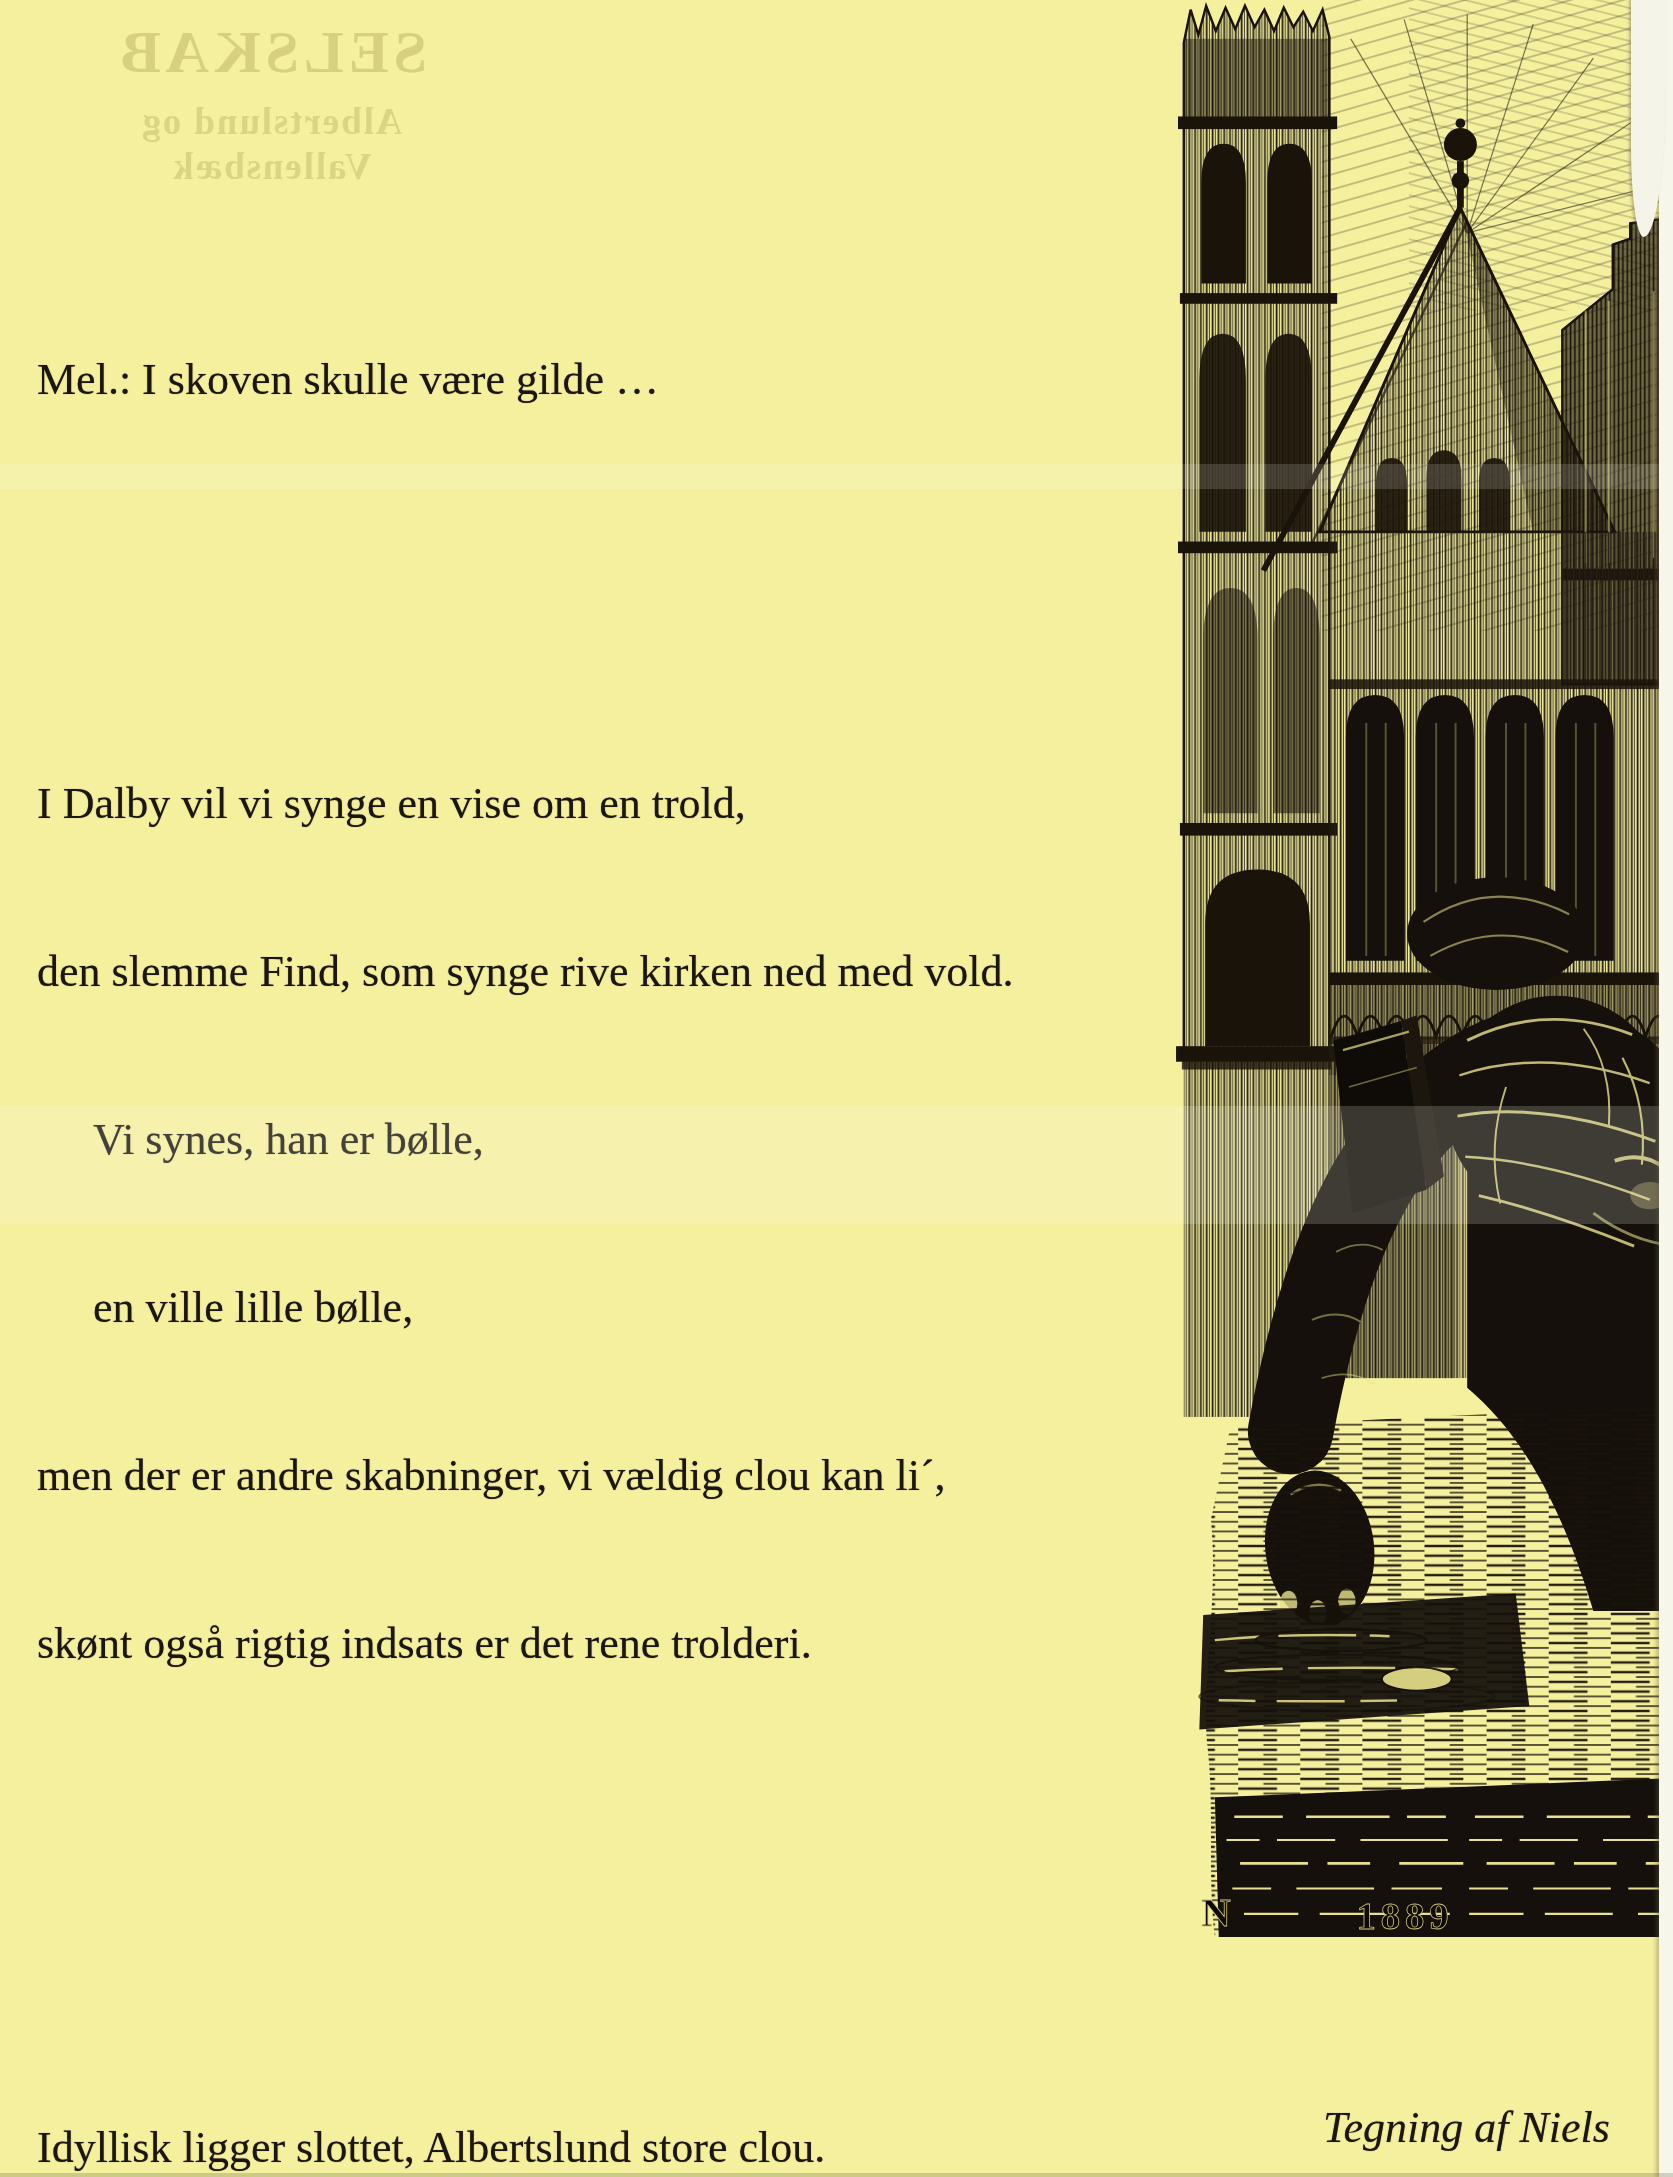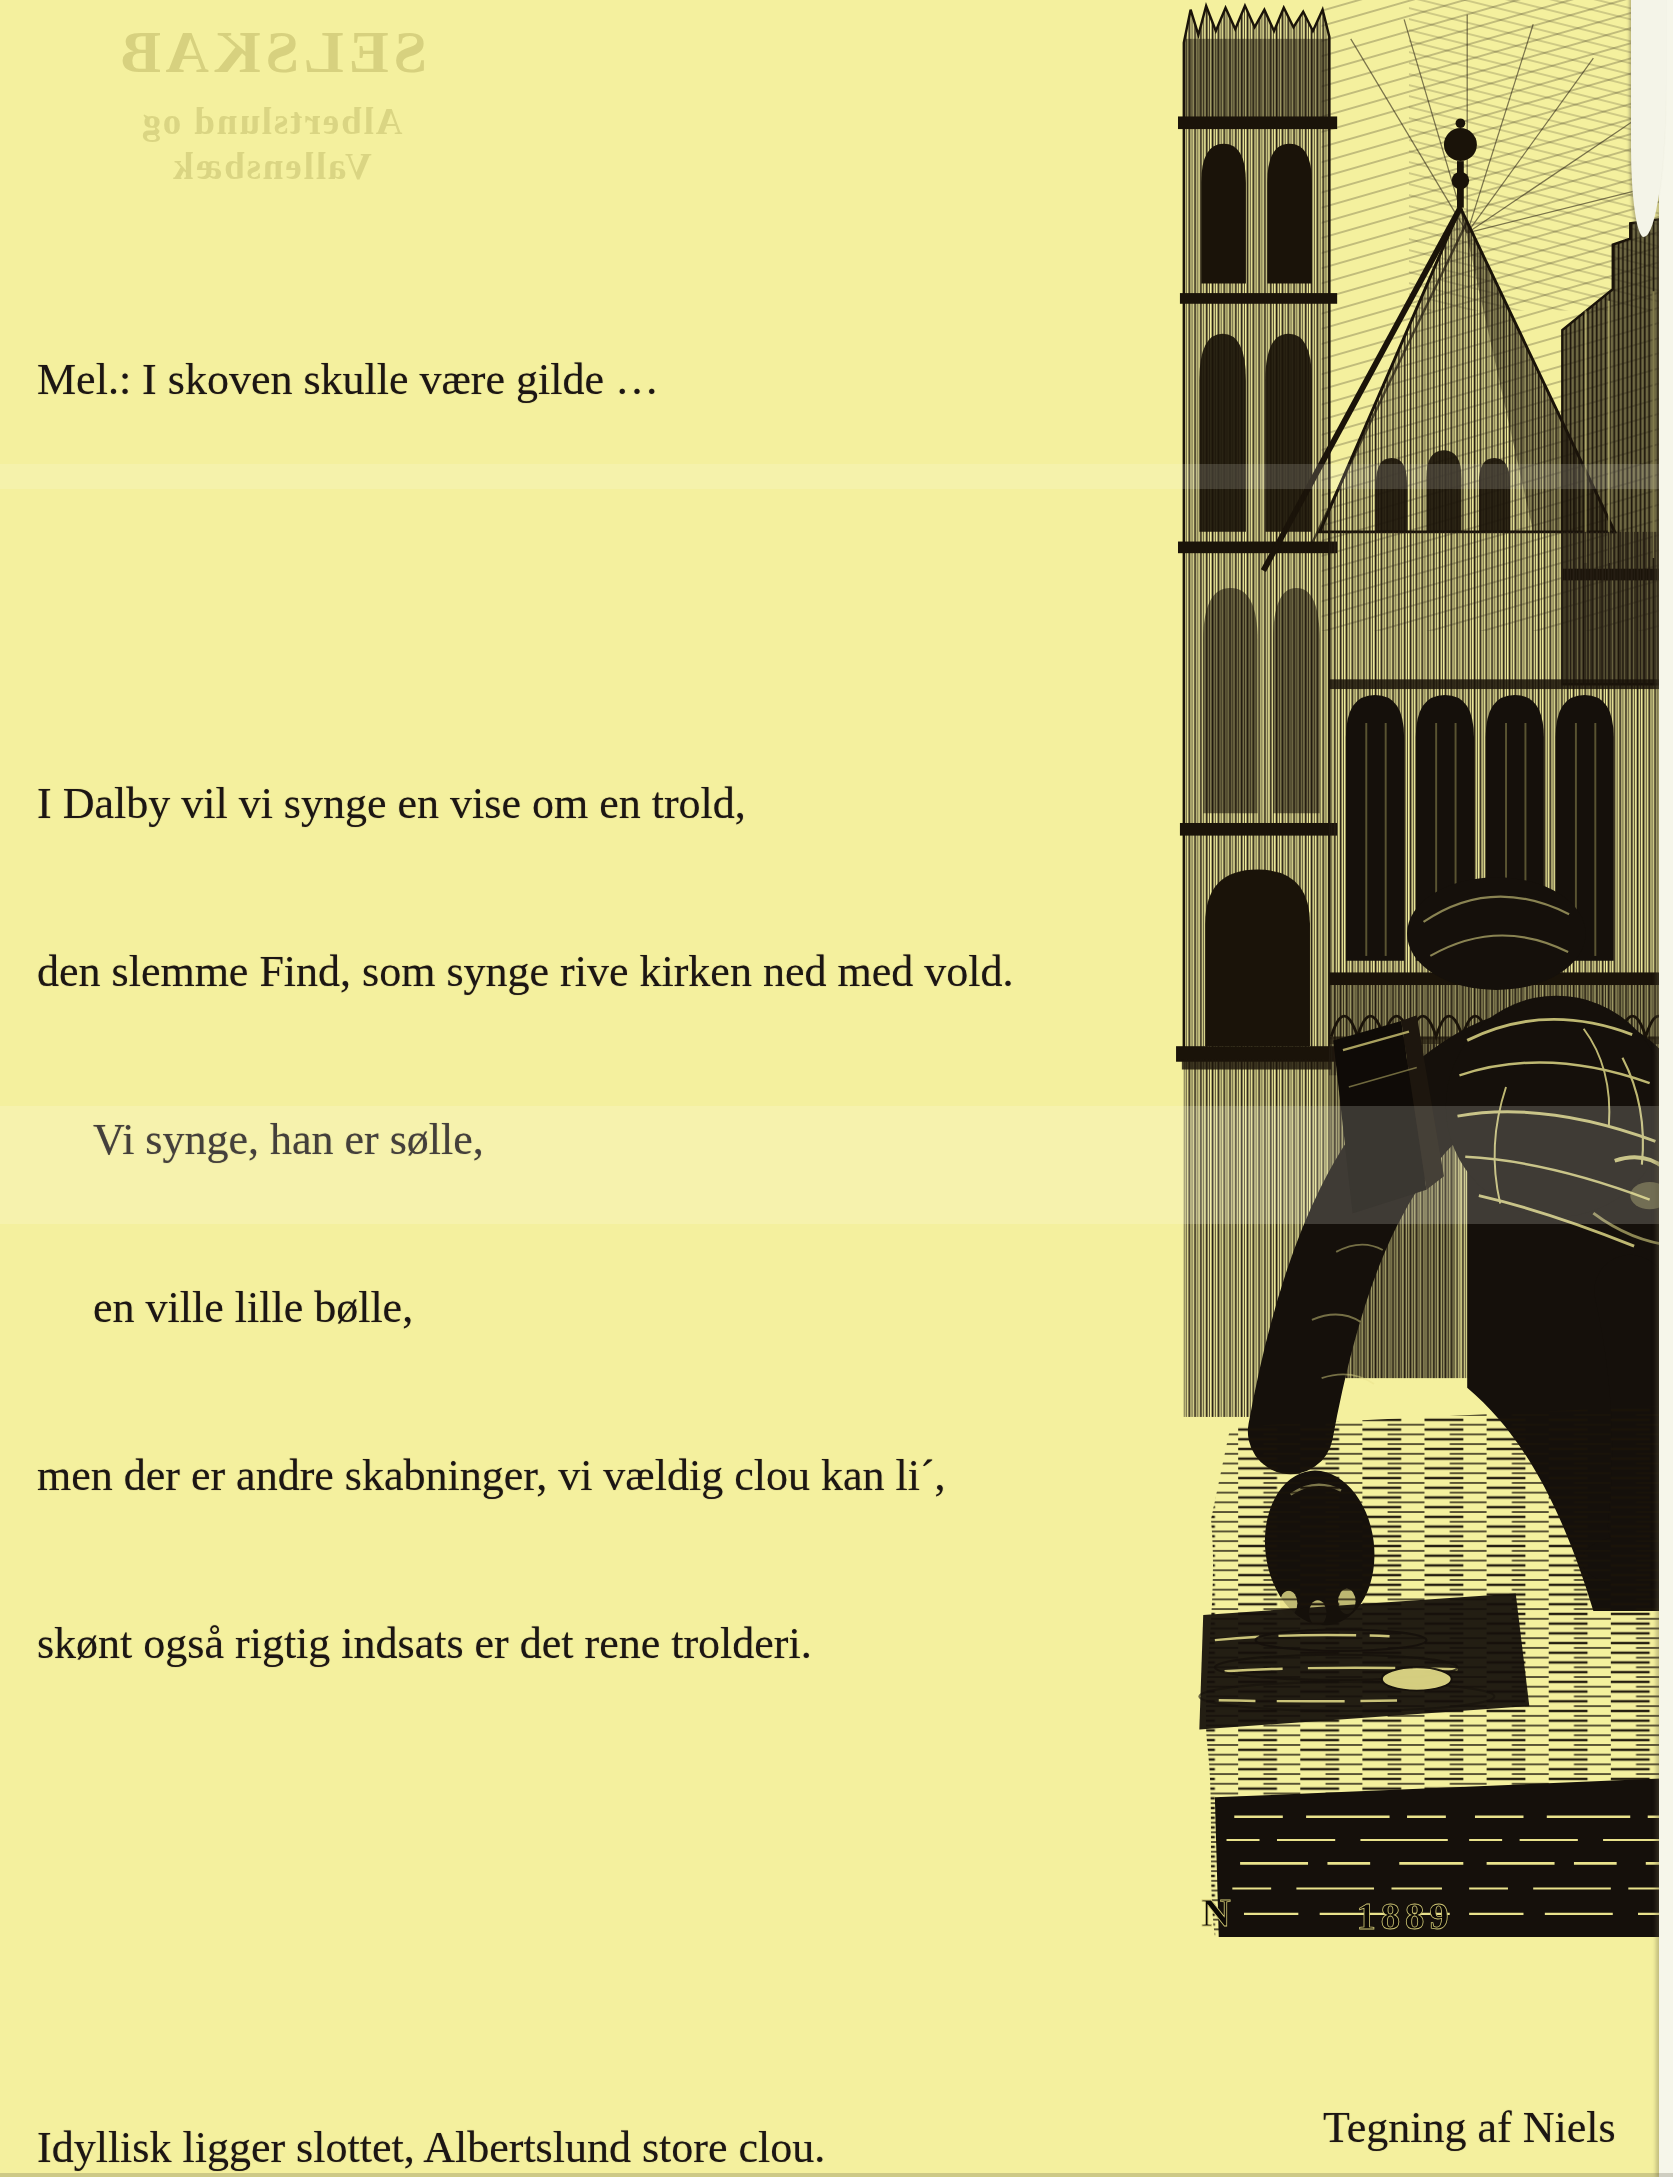--- a/index.html
+++ b/index.html
@@ -21,39 +21,39 @@
   .illustration{position:absolute;left:1176px;top:0;width:497px;height:1941px;z-index:1;}
   
   .band1{position:absolute;left:0;top:464px;width:1674px;height:25px;background:rgba(255,255,245,0.15);z-index:3;}
   .band2{position:absolute;left:0;top:1106px;width:1674px;height:118px;background:rgba(255,255,245,0.18);z-index:3;}
   .edge-strip{position:absolute;right:0;top:0;width:15.5px;height:2178px;background:#f6f6ea;
               box-shadow:-2.9px 0 3.9px rgba(100,95,70,0.35);z-index:4;}
   .edge-curl{position:absolute;right:7.8px;top:-9.7px;width:35px;height:247px;background:#f4f4e8;
              border-radius:0 0 70% 40%;box-shadow:-1.9px 1.9px 2.9px rgba(100,95,70,0.4);z-index:4;}
   .bottom-edge{position:absolute;left:0;bottom:0;width:1674px;height:4.9px;background:rgba(70,65,50,0.22);z-index:4;}
   .credit{position:absolute;left:1323px;top:2102px;z-index:5;font-size:44px;white-space:nowrap;
-          text-shadow:0 0 1px rgba(40,28,18,0.55);}
+          text-shadow:0 0 1px rgba(40,28,18,0.55);font-style:italic;}
 </style>
 </head>
 <body>
 
 <div class="page">
 
   <div class="bleed">
     <div class="bl1">SELSKAB</div>
     <div class="bl2">Albertslund og Vallensbæk</div>
   </div>
 
   <div class="lyrics">
     <div class="mel">Mel.: I skoven skulle være gilde …</div>
 
     <div class="stanza">
       <div class="line">I Dalby vil vi synge en vise om en trold,</div>
       <div class="line">den slemme Find, som synge rive kirken ned med vold.</div>
-      <div class="line indent">Vi synge, han er sølle,</div>
+      <div class="line indent">Vi synes, han er bølle,</div>
       <div class="line indent">en ville lille bølle,</div>
       <div class="line">men der er andre skabninger, vi vældig clou kan li´,</div>
       <div class="line">skønt også rigtig indsats er det rene trolderi.</div>
     </div>
 
     <div class="stanza">
       <div class="line">Idyllisk ligger slottet, Albertslund store clou.</div>
       
       
       

